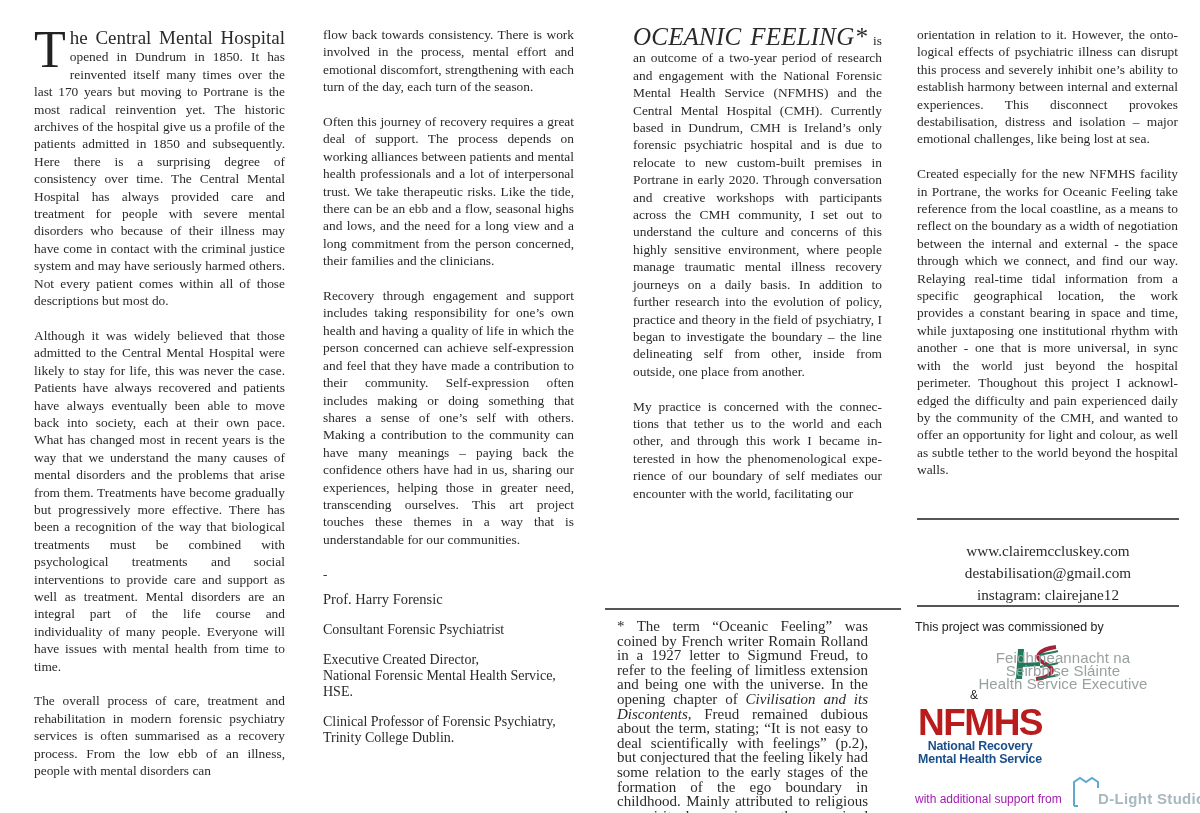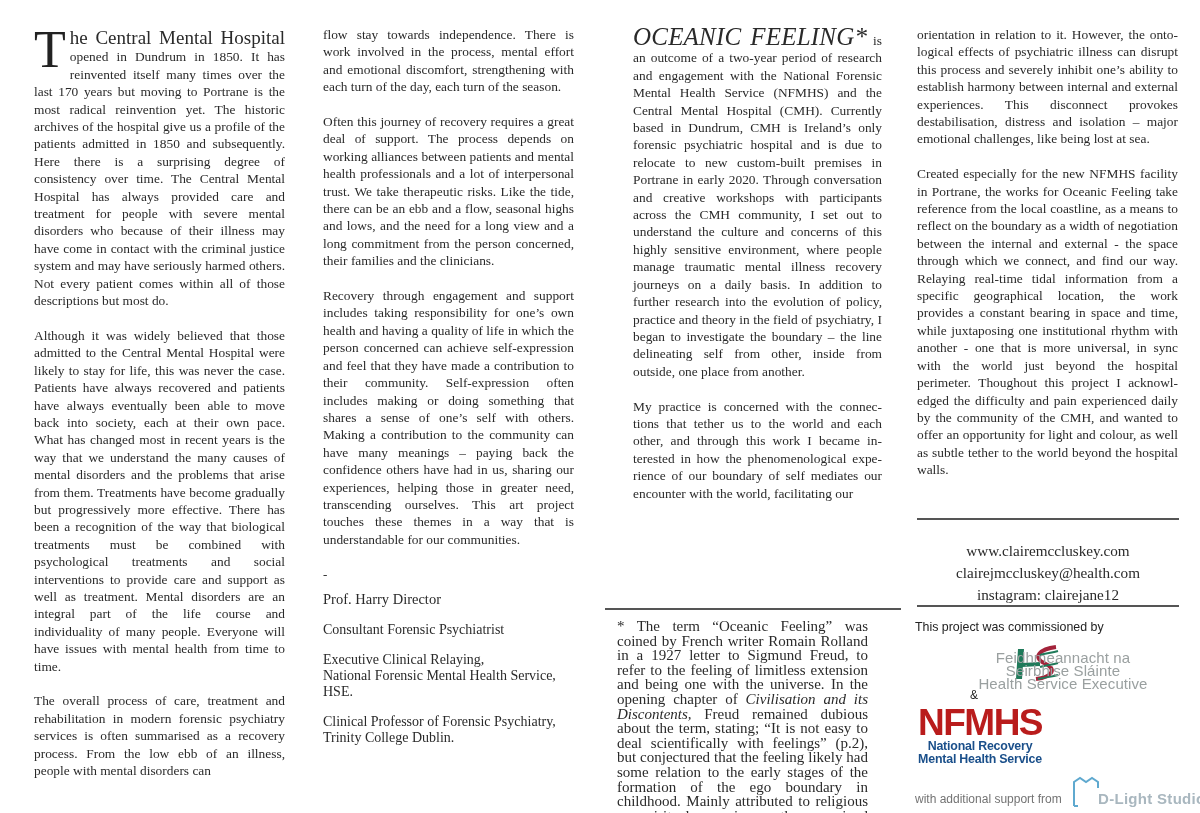--- a/index.html
+++ b/index.html
@@ -24,48 +24,48 @@
   .contact-rule { position: absolute; left: 917px; width: 262px; height: 2px; background: #555; }
   .contact { position: absolute; left: 917px; top: 540px; width: 262px; text-align: center; font-size: 15.2px; line-height: 22px; }
   .sponsor { position: absolute; left: 915px; font-family: "Liberation Sans", "DejaVu Sans", sans-serif; text-align: center; }
   .commissioned { top: 620px; font-size: 12.4px; color: #222; }
   .hse-logo { top: 643px; left: 917px; width: 240px; height: 42px; }
   .hse-text { position: absolute; left: 52px; top: 8px; font-size: 15px; line-height: 13px; color: #9aa0a0; font-family: "Liberation Sans", sans-serif; letter-spacing: 0.1px; }
   .amp { top: 688px; left: 970px; font-size: 12px; color: #222; }
   .nfmhs { top: 706px; left: 918px; }
   .nfmhs-mark { font-family: "Liberation Sans", "DejaVu Sans", sans-serif; font-weight: bold; font-size: 37px; line-height: 34px; color: #b91c1c; letter-spacing: -1.5px; }
   .nfmhs-sub { font-family: "Liberation Sans", sans-serif; font-weight: bold; font-size: 12.4px; line-height: 13px; color: #1a4f8a; letter-spacing: -0.2px; }
-  .support { top: 792px; font-size: 12px; color: #737373; }
+  .support { top: 792px; font-size: 12px; color: #a21caf; }
   .dlight { position: absolute; left: 1070px; top: 776px; height: 32px; width: 120px; }
   .dlight-text { position: absolute; left: 8px; top: 14px; font-family: "Liberation Sans", sans-serif; font-weight: bold; font-size: 15px; color: #a9b7bf; letter-spacing: 0.3px; white-space: nowrap; margin-left: 20px; }
 </style>
 </head>
 <body>
 
 <div id="c1" class="col">
   <p>
     <span class="dropcap">T</span>
     <span class="lead-first">he Central Mental Hospital</span>
     <span>opened in Dundrum in 1850. It has reinvented itself many times over the last 170 years but moving to Portrane is the most radical reinvention yet. The historic archives of the hospital give us a profile of the patients admitted in 1850 and subse­quently. Here there is a surprising degree of consistency over time. The Central Men­tal Hospital has always provided care and treatment for people with severe mental disorders who because of their illness may have come in contact with the criminal jus­tice system and may have seriously harmed others. Not every patient comes within all of those descriptions but most do.</span>
   </p>
   <p>Although it was widely believed that those admitted to the Central Mental Hospital were likely to stay for life, this was never the case. Patients have always recovered and patients have always eventually been able to move back into society, each at their own pace. What has changed most in re­cent years is the way that we understand the many causes of mental disorders and the problems that arise from them. Treatments have become gradually but progressively more effective. There has been a recogni­tion of the way that biological treatments must be combined with psychological treatments and social interventions to pro­vide care and support as well as treatment. Mental disorders are an integral part of the life course and individuality of many peo­ple. Everyone will have issues with mental health from time to time.</p>
   <p>The overall process of care, treatment and rehabilitation in modern forensic psychi­atry services is often summarised as a re­covery process. From the low ebb of an illness, people with mental disorders can</p>
 </div>
 
 <div id="c2" class="col">
-  <p>flow stay towards independence. There is work involved in the process, mental effort and emotional discomfort, strengthening with each turn of the day, each turn of the season.</p>
+  <p>flow back towards consistency. There is work involved in the process, mental effort and emotional discomfort, strengthening with each turn of the day, each turn of the season.</p>
   <p>Often this journey of recovery requires a great deal of support. The process depends on working alliances between patients and mental health professionals and a lot of interpersonal trust.  We take therapeu­tic risks. Like the tide, there can be an ebb and a flow, seasonal highs and lows, and the need for a long view and a long com­mitment from the person concerned, their families and the clinicians.</p>
   <p>Recovery through engagement and support includes taking responsibility for one’s own health and having a quality of life in which the person concerned can achieve self-ex­pression and feel that they have made a contribution to their community. Self-ex­pression often includes making or doing something that shares a sense of one’s self with others. Making a contribution to the community can have many meanings – paying back the confidence others have had in us, sharing our experiences, help­ing those in greater need, transcending ourselves. This art project touches these themes in a way that is understandable for our communities.</p>
   <div class="sig-dash">-</div>
-  <div class="sig-name">Prof. Harry Director</div>
+  <div class="sig-name">Prof. Harry Forensic</div>
   <div class="sig-line">
     <span>Consultant Forensic Psychiatrist</span>
   </div>
   <div class="sig-line">
-    <span>Executive Clinical Relaying,</span><br>
+    <span>Executive Created Director,</span><br>
     <span>National Forensic Mental Health Service, HSE.</span>
   </div>
   <div class="sig-line">
     <span>Clinical Professor of Forensic Psychiatry,</span><br>
     <span>Trinity College Dublin.</span>
   </div>
 </div>
 
 <div id="c3" class="col">
   <p>
@@ -80,21 +80,21 @@
 </div>
 
 <div id="c4" class="col">
   <p>orientation in relation to it. However, the onto­logical effects of psychiatric illness can disrupt this process and severely inhibit one’s ability to establish harmony between internal and ex­ternal experiences. This disconnect provokes destabilisation, distress and isolation – major emotional challenges, like being lost at sea.</p>
   <p>Created especially for the new NFMHS facility in Portrane, the works for Oceanic Feeling take reference from the local coastline, as a means to reflect on the boundary as a width of ne­gotiation between the internal and external - the space through which we connect, and find our way. Relaying real-time tidal information from a specific geographical location, the work provides a constant bearing in space and time, while juxtaposing one institutional rhythm with another - one that is more universal, in sync with the world just beyond the hospital perimeter. Thoughout this project I acknowl­edged the difficulty and pain experienced daily by the community of the CMH, and wanted to offer an opportunity for light and colour, as well as subtle tether to the world beyond the hospital walls.</p>
 </div>
 
 <div class="contact-rule" style="top:518px;"></div>
 <div class="contact">
   <div>www.clairemccluskey.com</div>
-  <div>clairejmccluskey@health.com</div>
+  <div>destabilisation@gmail.com</div>
   <div>instagram: clairejane12</div>
 </div>
 <div class="contact-rule" style="top:605px;"></div>
 
 <div class="sponsor commissioned">This project was commissioned by</div>
 
 <div class="sponsor hse-logo">
   <svg width="50" height="42" viewBox="0 0 50 42">
     <path d="M6 6 L4 36 L10 36 L12 6 Z" fill="#1f7a5a"></path>
     <path d="M10 20 L28 19 L28 23 L10 24 Z" fill="#1f7a5a"></path>

